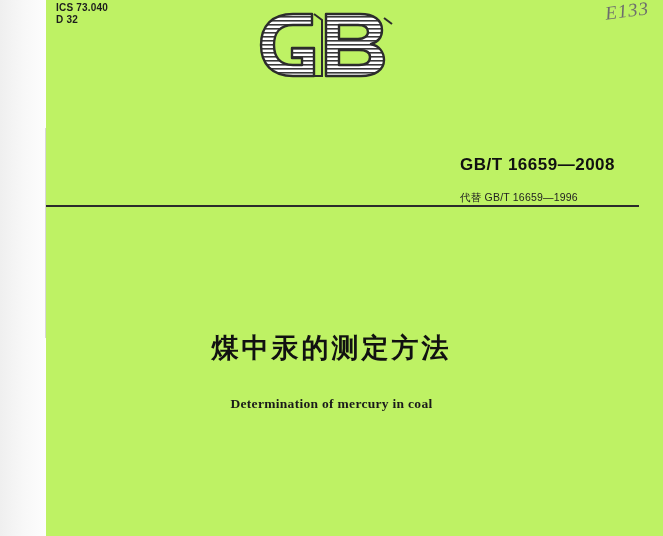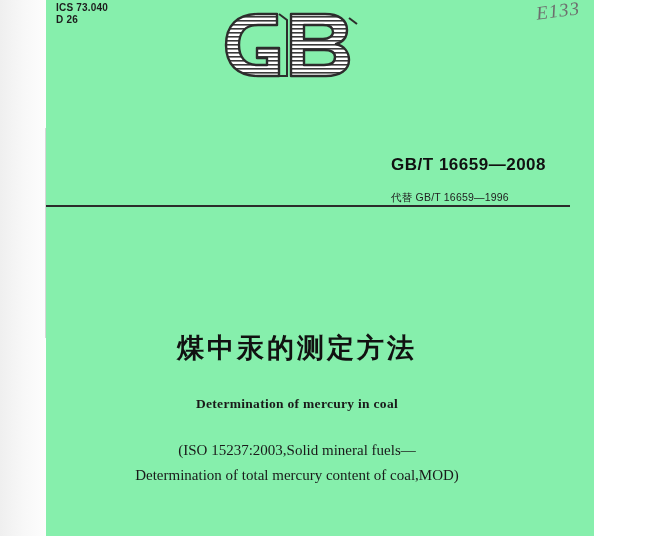--- a/index.html
+++ b/index.html
@@ -9,23 +9,23 @@
   body {
     width: 663px;
     height: 536px;
     background: #ffffff;
     font-family: "Liberation Serif", serif;
     color: #1a1a1a;
     overflow: hidden;
   }
   .page {
     position: relative;
-    width: 594px;
+    width: 663px;
     height: 536px;
-    background: #86efac;
+    background: #bef264;
   }
   
   .left-edge {
     position: absolute;
     left: 0;
     top: 0;
     width: 46px;
     height: 536px;
     background: linear-gradient(to right, #efefef 0%, #f8f8f8 55%, #fdfdfd 100%);
   }
@@ -167,21 +167,21 @@
 </head>
 <body>
 
 <div class="page">
 
   <div class="left-edge"></div>
   <div class="left-rule"></div>
 
   <div class="ics-block">
     <div>ICS 73.040</div>
-    <div>D 26</div>
+    <div>D 32</div>
   </div>
 
   <div class="hand-mark">E133</div>
 
   <div class="gb-logo">
     <svg width="160" height="74" viewBox="0 0 160 74" aria-hidden="true">
       <defs>
         <pattern id="hatch" width="4" height="4" patternUnits="userSpaceOnUse" patternTransform="rotate(0)">
           <rect width="4" height="4" fill="#ffffff"></rect>
           <rect width="4" height="1.6" fill="#3a3a3a"></rect>
@@ -207,18 +207,14 @@
   <div class="std-no">
     <div class="num">GB/T 16659—2008</div>
     <div class="replace">代替 GB/T 16659—1996</div>
   </div>
 
   <div class="hrule"></div>
 
   <div class="doc-title">煤中汞的测定方法</div>
   <div class="doc-subtitle">Determination of mercury in coal</div>
 
-  <div class="doc-source">
-    <span>(ISO 15237:2003,Solid mineral fuels—</span>
-    <span class="line2">Determination of total mercury content of coal,MOD)</span>
-  </div>
 
 </div>
 
 </body></html>

